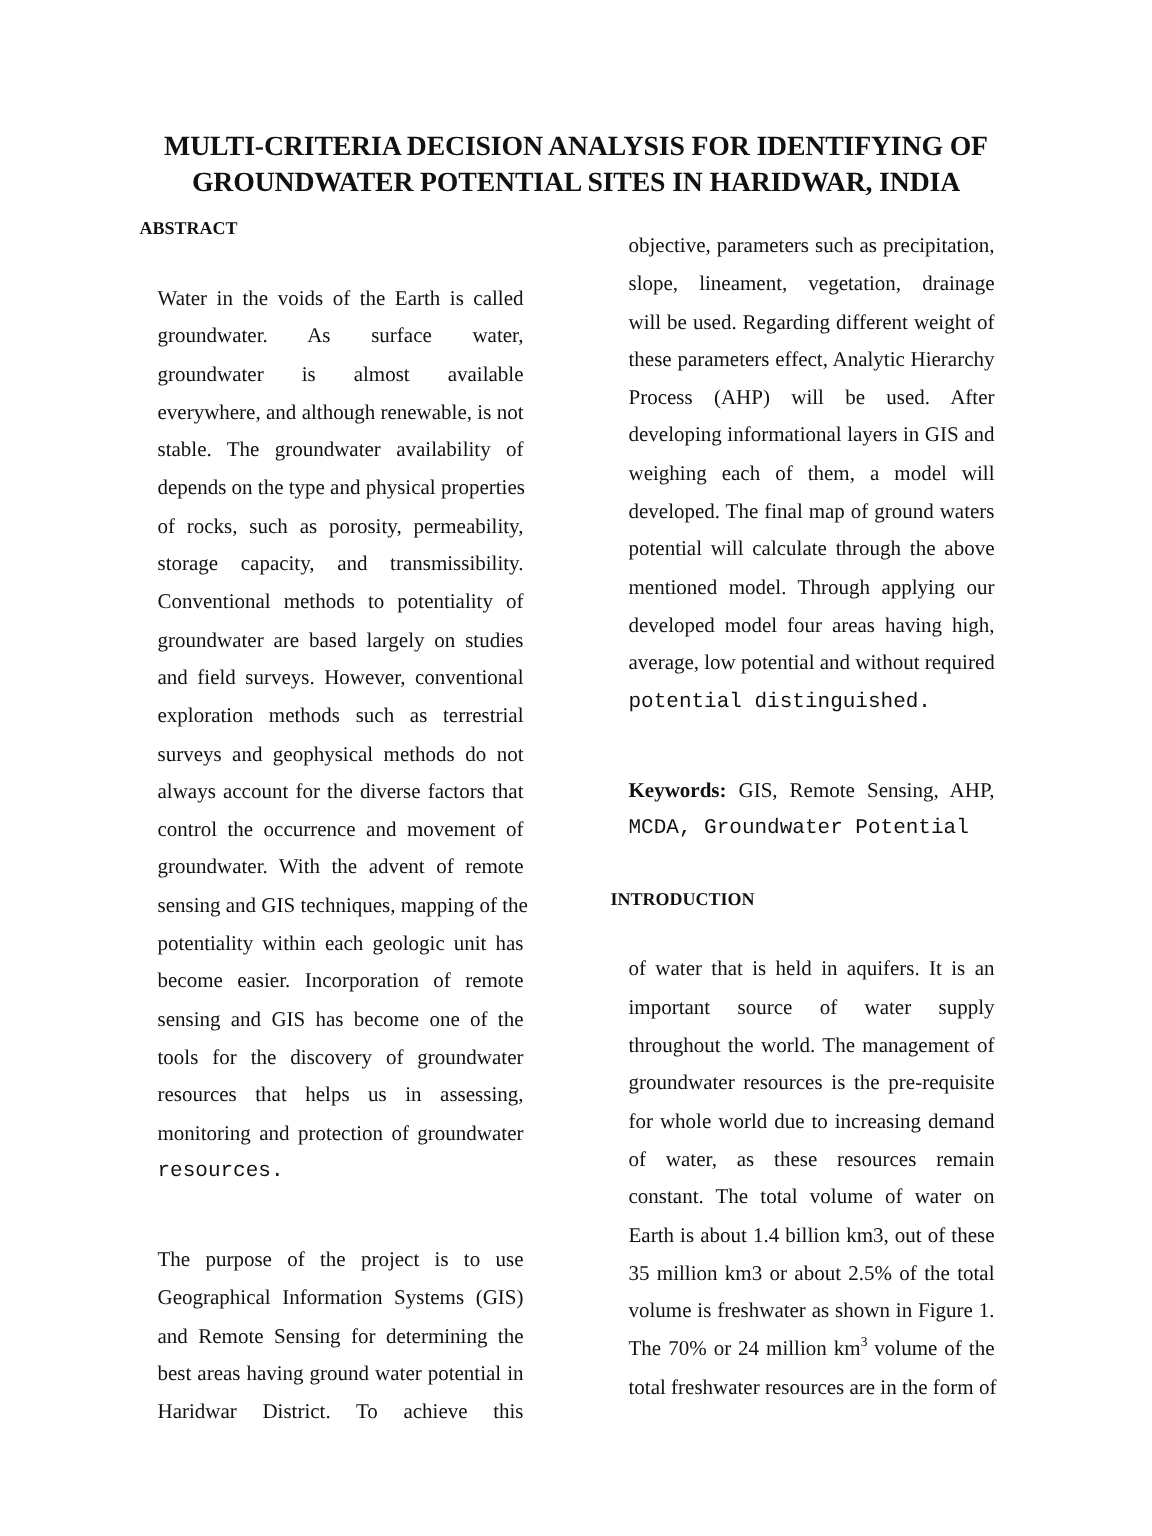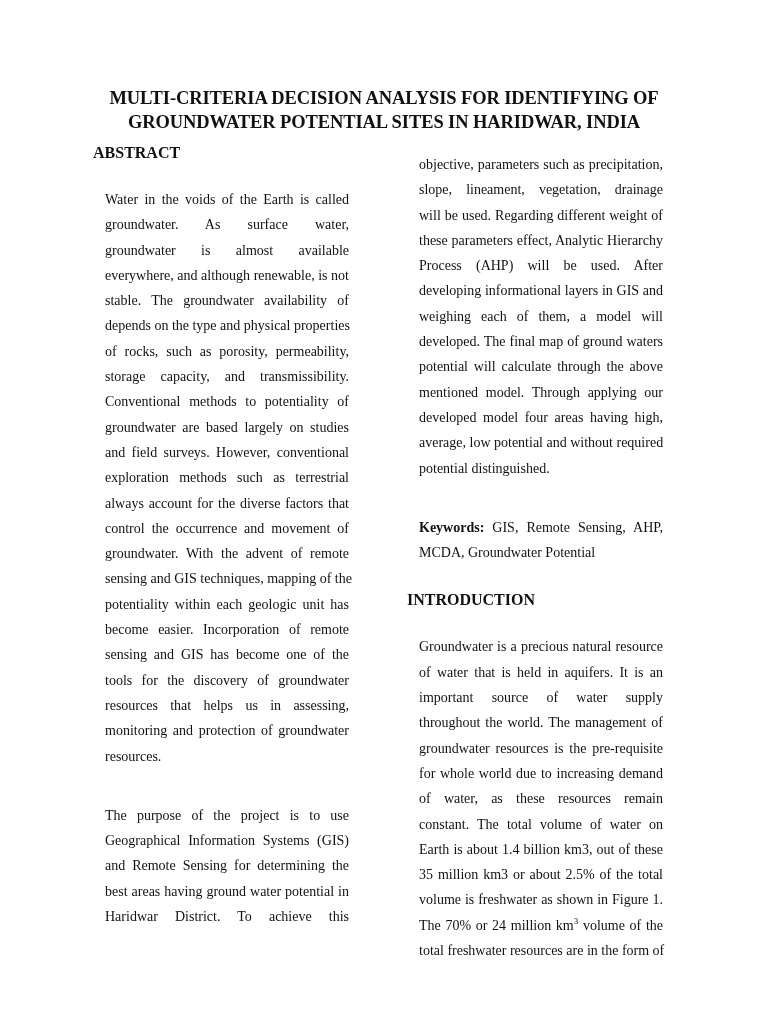--- a/index.html
+++ b/index.html
@@ -35,39 +35,40 @@
     .col {
       position: absolute;
       width: 268px;
       font-size: 14px;
       line-height: 25.3px;
     }
     .col-left { left: 93px; top: 140px; }
     .col-right { left: 407px; top: 140px; }
     .heading {
       font-weight: bold;
-      font-size: 16px;
+      font-size: 12px;
       line-height: 25px;
       margin: 0;
     }
     .para {
       margin: 12px;
       text-align: justify;
       text-align-last: left;
       hyphens: none;
     }
     .line {
       display: block;
       text-align: justify;
       text-align-last: justify;
       white-space: nowrap;
       height: 25.3px;
     }
     .line.last {
       text-align-last: left;
+      font-family: Liberation Mono, monospace;
     }
     .gap-heading { height: 10px; }
     .gap-para { height: 10px; }
     .kw-label { font-weight: bold; }
     sup { font-size: 9px; line-height: 0; vertical-align: super; }
   </style>
 </head>
 <body>
 
 <div class="page">
@@ -87,20 +88,21 @@
       <span class="line">groundwater is almost available</span>
       <span class="line">everywhere, and although renewable, is not</span>
       <span class="line">stable. The groundwater availability of</span>
       <span class="line">depends on the type and physical properties</span>
       <span class="line">of rocks, such as porosity, permeability,</span>
       <span class="line">storage capacity, and transmissibility.</span>
       <span class="line">Conventional methods to potentiality of</span>
       <span class="line">groundwater are based largely on studies</span>
       <span class="line">and field surveys. However, conventional</span>
       <span class="line">exploration methods such as terrestrial</span>
+      <span class="line">surveys and geophysical methods do not</span>
       <span class="line">always account for the diverse factors that</span>
       <span class="line">control the occurrence and movement of</span>
       <span class="line">groundwater. With the advent of remote</span>
       <span class="line">sensing and GIS techniques, mapping of the</span>
       <span class="line">potentiality within each geologic unit has</span>
       <span class="line">become easier. Incorporation of remote</span>
       <span class="line">sensing and GIS has become one of the</span>
       <span class="line">tools for the discovery of groundwater</span>
       <span class="line">resources that helps us in assessing,</span>
       <span class="line">monitoring and protection of groundwater</span>
@@ -141,21 +143,20 @@
       <span class="line"><span class="kw-label">Keywords:</span><span> GIS, Remote Sensing, AHP,</span></span>
       <span class="line last">MCDA, Groundwater Potential</span>
     </div>
 
     <div class="gap-para"></div>
 
     <p class="heading">INTRODUCTION</p>
     <div class="gap-heading"></div>
 
     <div class="para">
-      <span class="line">Groundwater is a precious natural resource</span>
       <span class="line">of water that is held in aquifers. It is an</span>
       <span class="line">important source of water supply</span>
       <span class="line">throughout the world. The management of</span>
       <span class="line">groundwater resources is the pre-requisite</span>
       <span class="line">for whole world due to increasing demand</span>
       <span class="line">of water, as these resources remain</span>
       <span class="line">constant. The total volume of water on</span>
       <span class="line">Earth is about 1.4 billion km3, out of these</span>
       <span class="line">35 million km3 or about 2.5% of the total</span>
       <span class="line">volume is freshwater as shown in Figure 1.</span>

